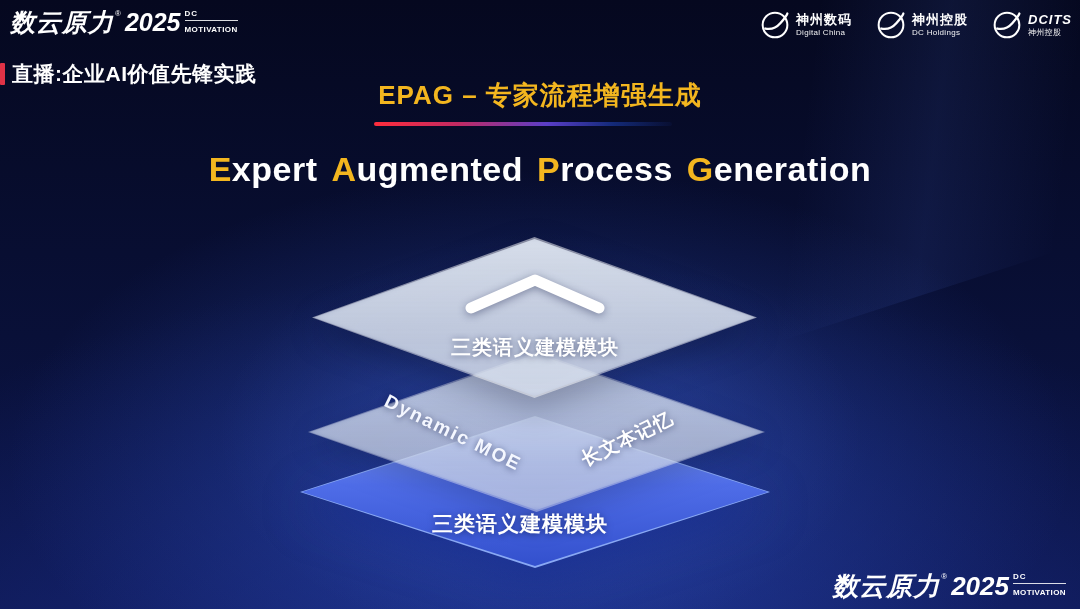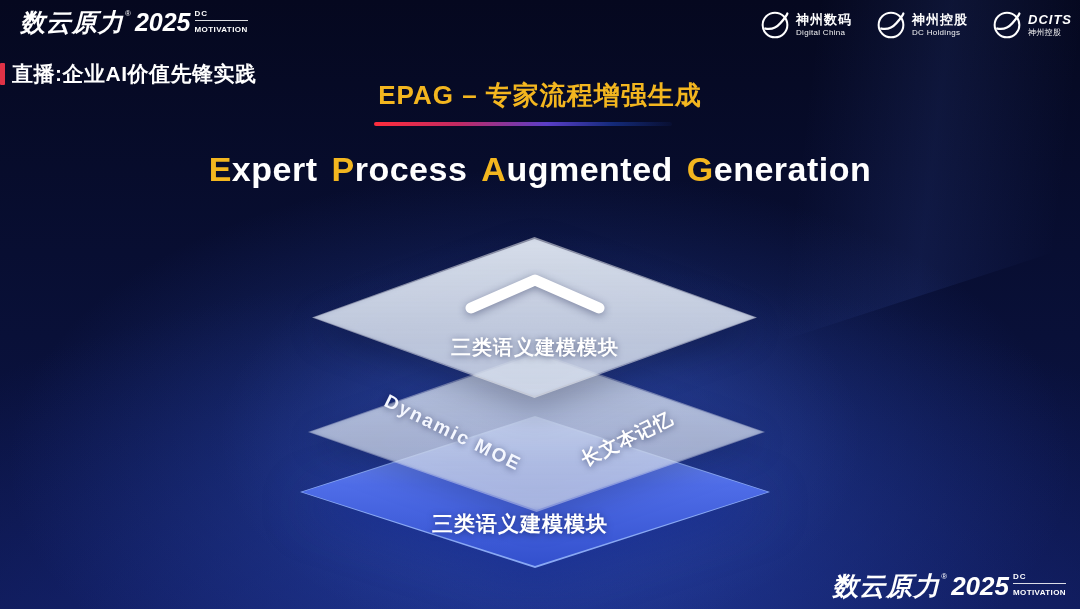--- a/index.html
+++ b/index.html
@@ -13,21 +13,21 @@
       linear-gradient(180deg,#05081f 0%,#091038 55%,#0c164e 100%);
   }
   .glow{position:absolute;pointer-events:none;}
   #glow-stack{left:215px;top:230px;width:650px;height:380px;
     background:radial-gradient(ellipse at 50% 55%, rgba(90,130,255,0.22), rgba(90,130,255,0) 70%);}
   #streak-topright{right:-140px;top:-80px;width:560px;height:360px;transform:rotate(-18deg);
     background:linear-gradient(115deg, rgba(80,120,255,0) 30%, rgba(90,130,255,0.10) 50%, rgba(80,120,255,0) 70%);}
 
   
   .brand{position:absolute;display:flex;align-items:flex-start;line-height:1;}
-  .brand .cn{font-weight:900;letter-spacing:1px;font-style:italic;margin-left:10px;}
+  .brand .cn{font-weight:900;letter-spacing:1px;font-style:italic;}
   .brand .reg{font-size:8px;margin:0 2px 0 1px;}
   .brand .year{font-weight:900;font-style:italic;margin-left:2px;}
   .brand .mini{display:flex;flex-direction:column;margin-left:4px;font-weight:700;}
   .brand .mini .dc{letter-spacing:1px;}
   .brand .mini .motiv{letter-spacing:0.4px;margin-top:2px;border-top:1px solid rgba(255,255,255,0.85);padding-top:5px;}
   #brand-top{left:10px;top:10px;}
   #brand-top .cn,#brand-top .year{font-size:25px;}
   #brand-top .mini{font-size:8px;}
   #brand-bottom{right:14px;bottom:10px;}
   #brand-bottom .cn,#brand-bottom .year{font-size:26px;}
@@ -136,22 +136,22 @@
     </svg>
     <span class="pcol">
       <span class="pname">DCITS</span>
       <span class="psub">神州控股</span>
     </span>
   </div>
 </div>
 
 <div id="main-title">
   <span><span class="initial">E</span><span class="rest">xpert</span></span>
+  <span><span class="initial">A</span><span class="rest">ugmented</span></span>
   <span><span class="initial">P</span><span class="rest">rocess</span></span>
-  <span><span class="initial">A</span><span class="rest">ugmented</span></span>
   <span><span class="initial">G</span><span class="rest">eneration</span></span>
 </div>
 
 <div class="diamond" id="layer-bottom">
   <div class="edge"></div>
   <div class="face"></div>
 </div>
 <div class="diamond" id="layer-middle">
   <div class="edge"></div>
   <div class="face"></div>

